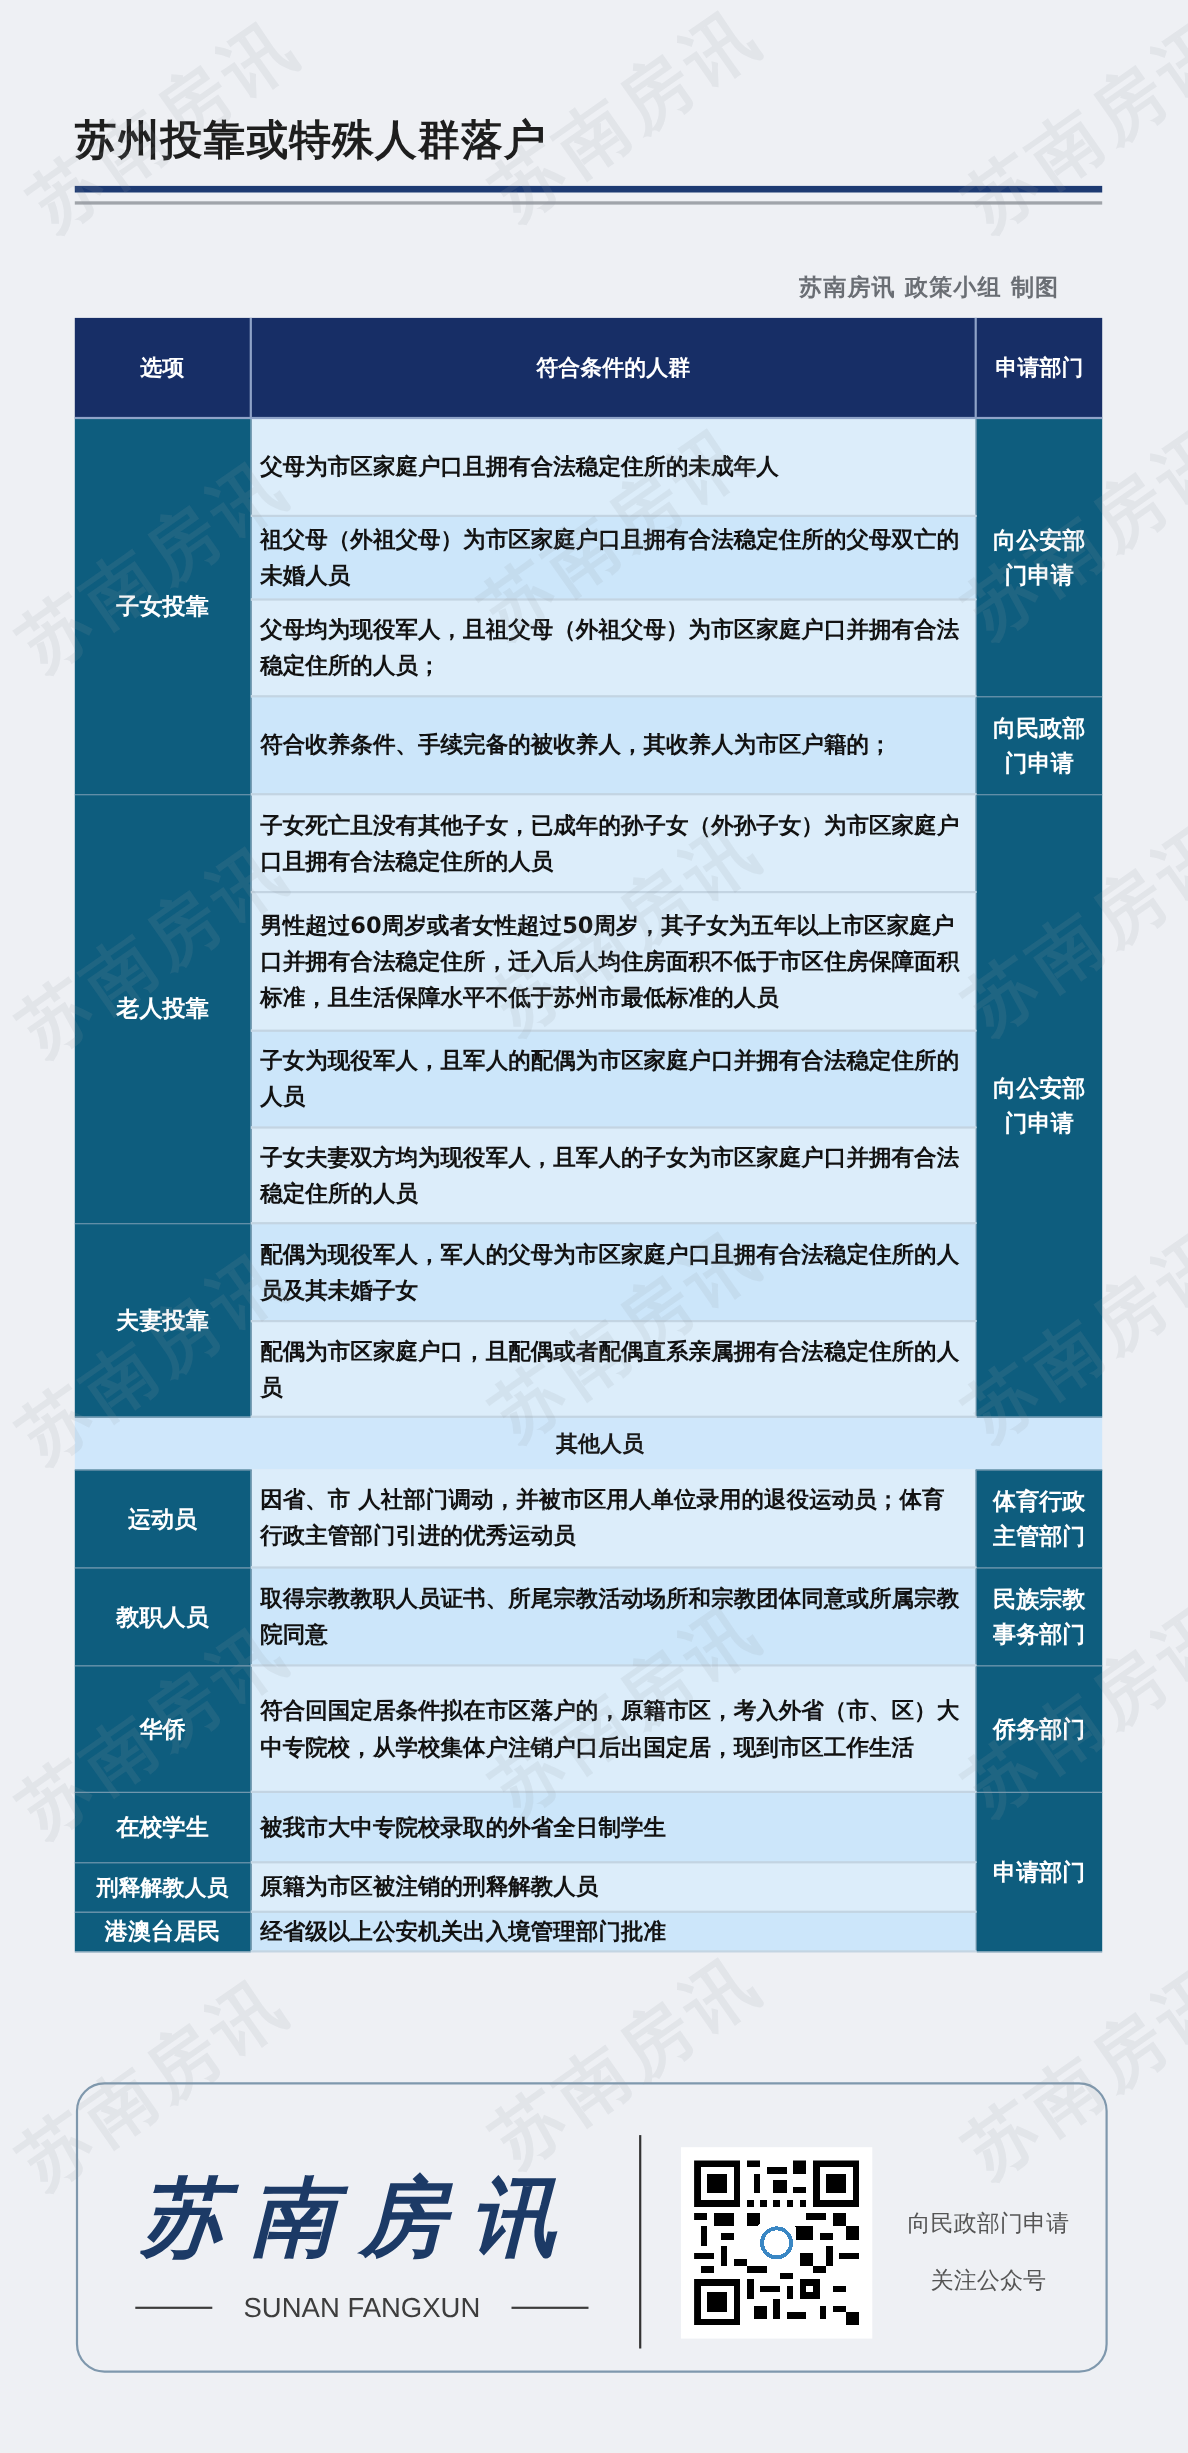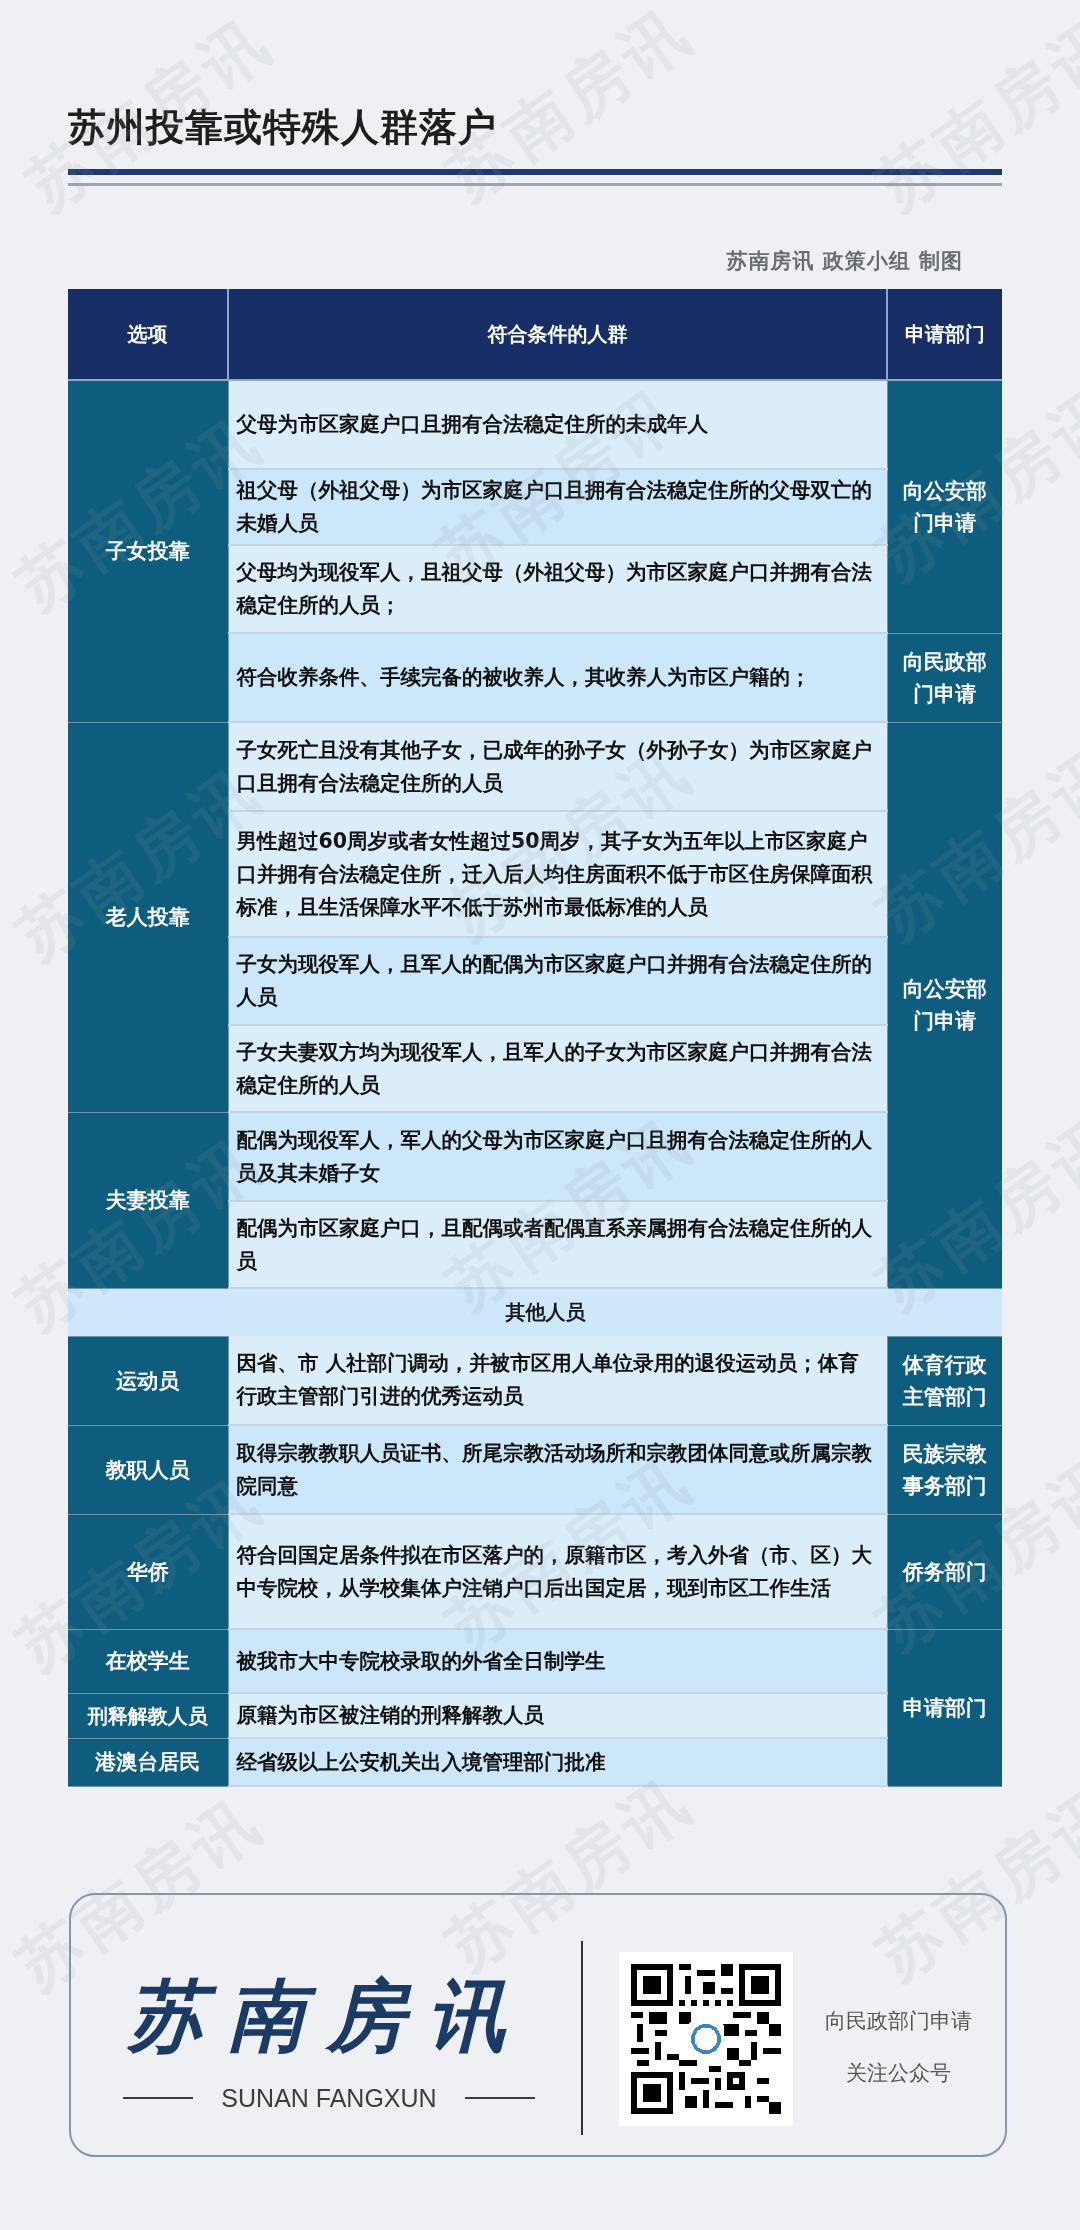--- a/index.html
+++ b/index.html
@@ -214,21 +214,21 @@
     </tr>
     <tr style="height:64px;">
       <td class="cat">在校学生</td>
       <td class="cond mid">被我市大中专院校录取的外省全日制学生</td>
       <td class="dept" rowspan="3">申请部门</td>
     </tr>
     <tr style="height:45px;">
       <td class="cat" style="font-size:20px;">刑释解教人员</td>
       <td class="cond light">原籍为市区被注销的刑释解教人员</td>
     </tr>
-    <tr style="height:48px;">
+    <tr style="height:36px;">
       <td class="cat">港澳台居民</td>
       <td class="cond mid">经省级以上公安机关出入境管理部门批准</td>
     </tr>
   </tbody>
 </table>
 
 <div class="footer-box">
   <div class="brand">苏南房讯</div>
   <div class="brand-sub">
     <span class="line"></span>

